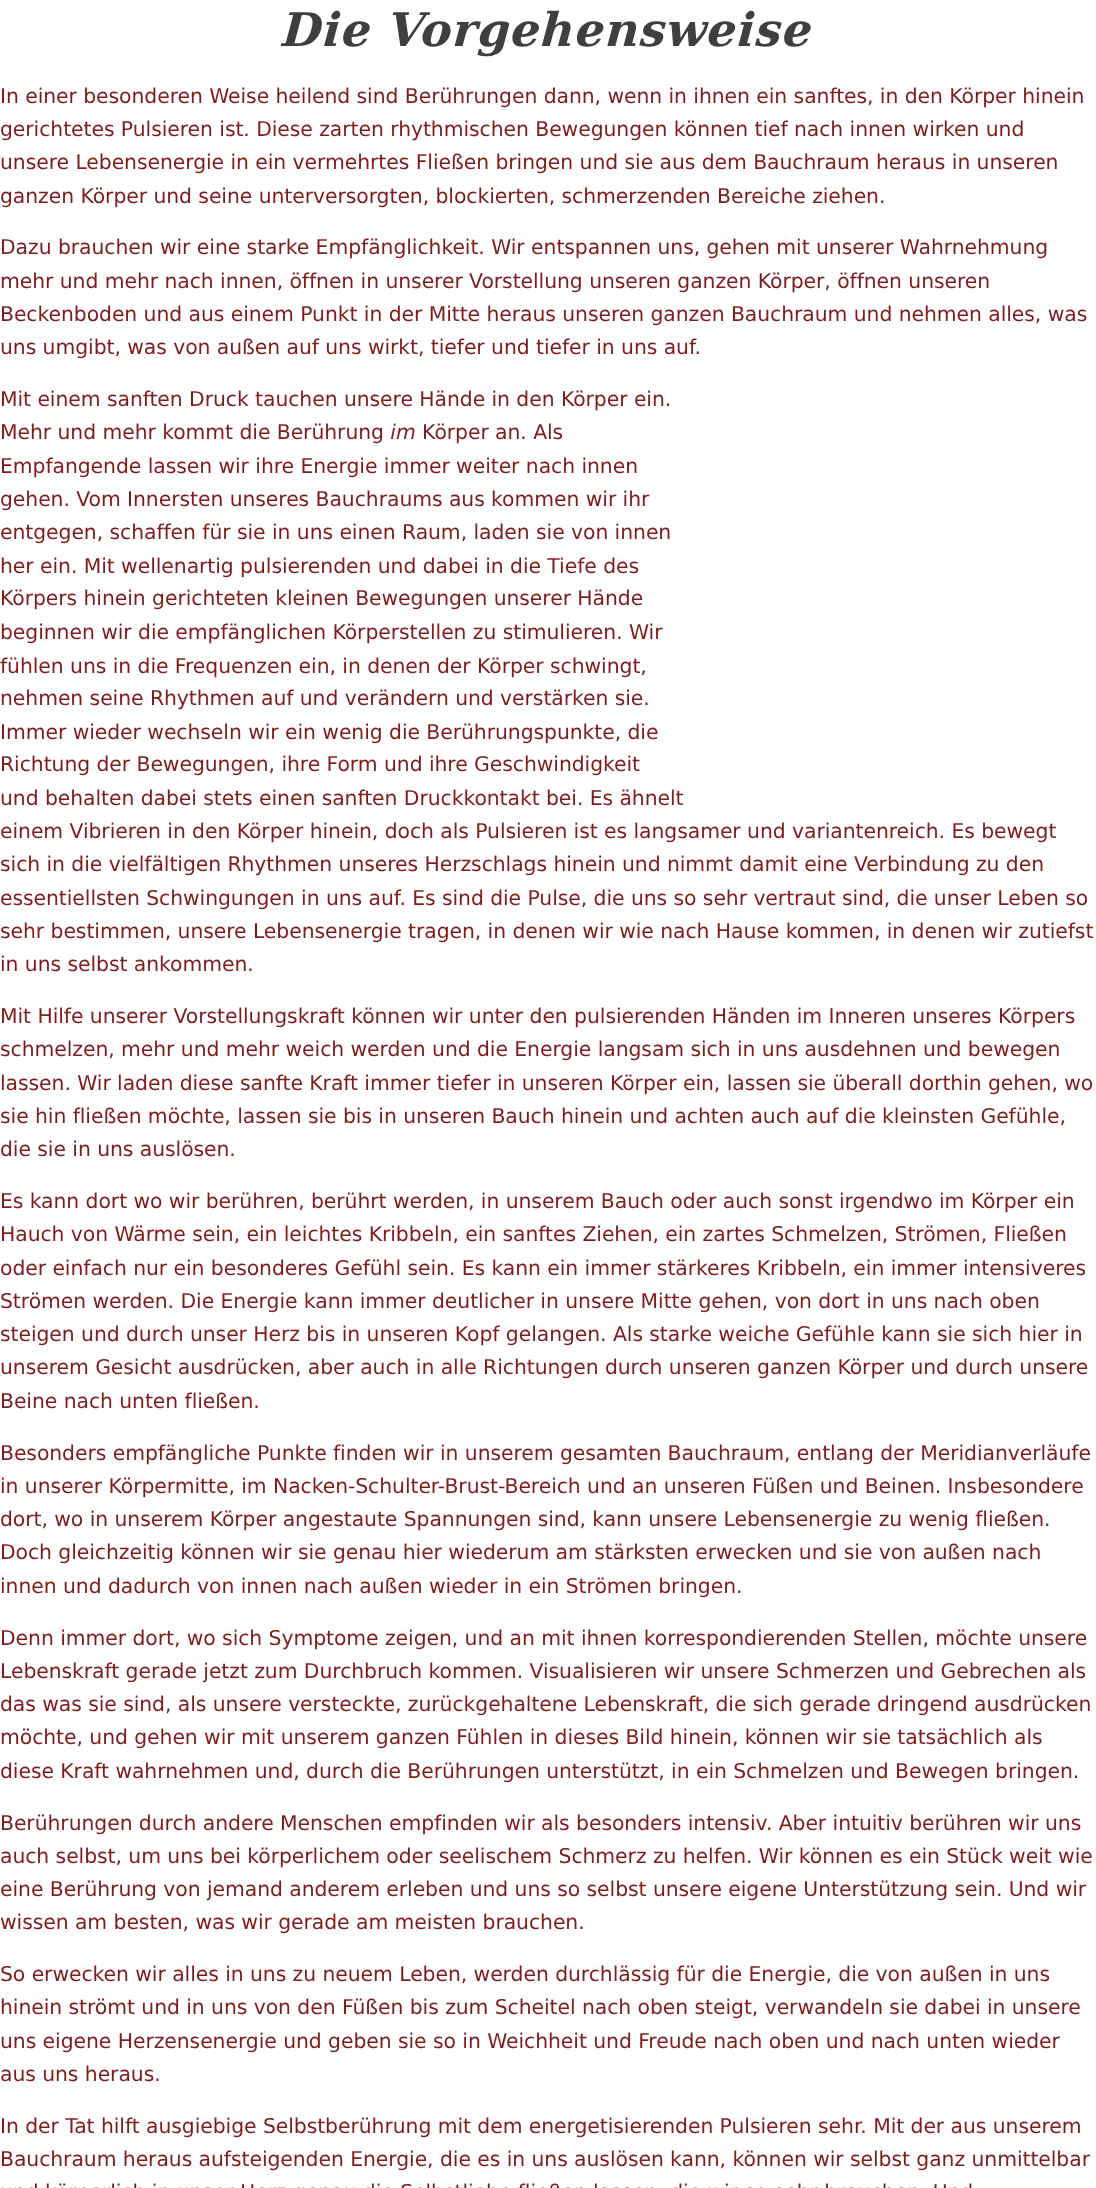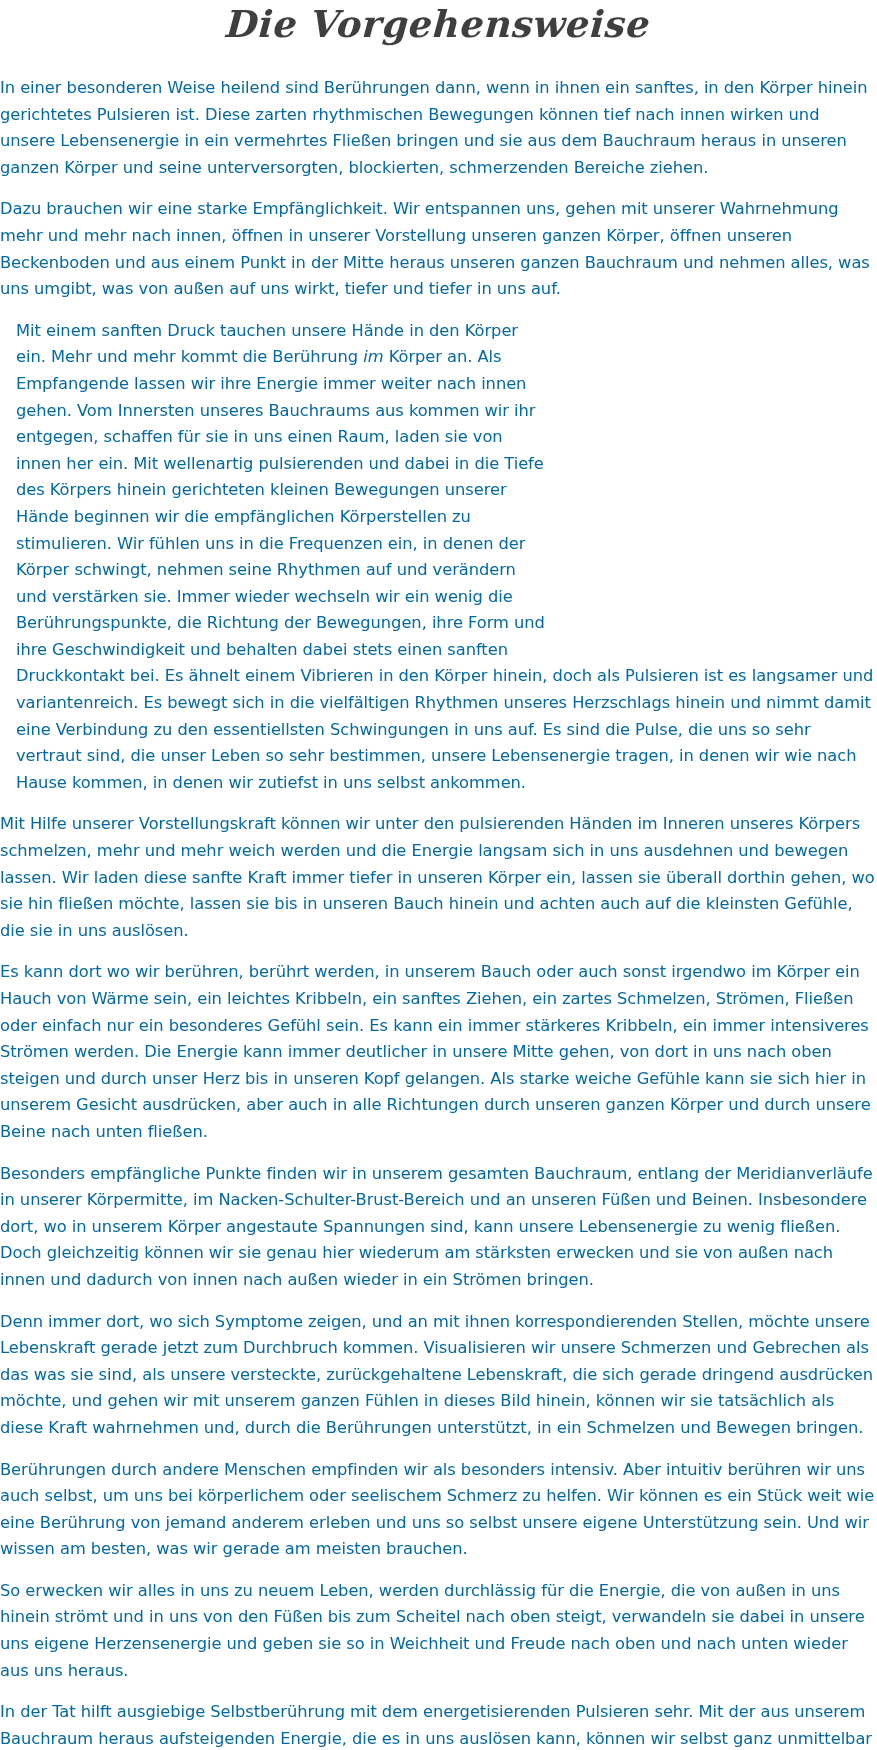--- a/index.html
+++ b/index.html
@@ -39,43 +39,42 @@
     transform: skewX(-4deg);
     transform-origin: center center;
   }
 
   
   .body-copy {
     padding-top: 18px;
   }
 
   .para {
-    margin: 11px 0 15px 0;
+    margin: 0 0 15px 0;
     padding: 0;
     font-size: 16.3px;
     line-height: 26.6px;
-    color: #0369a1;
+    color: #7f1d1d;
     font-weight: 400;
     letter-spacing: -0.05px;
     word-spacing: 0px;
     text-align: left;
   }
 
   .para:last-child {
     margin-bottom: 0;
   }
 
   .para em {
     font-style: italic;
   }
 
   
   .para-wrapped {
     position: relative;
-    padding-left: 16px;
   }
   .para-wrapped .float-gap {
     float: right;
     width: 330px;
     height: 297px;
     margin: 26px 0 0 0;
     shape-outside: none;
   }
 </style>
 </head>

